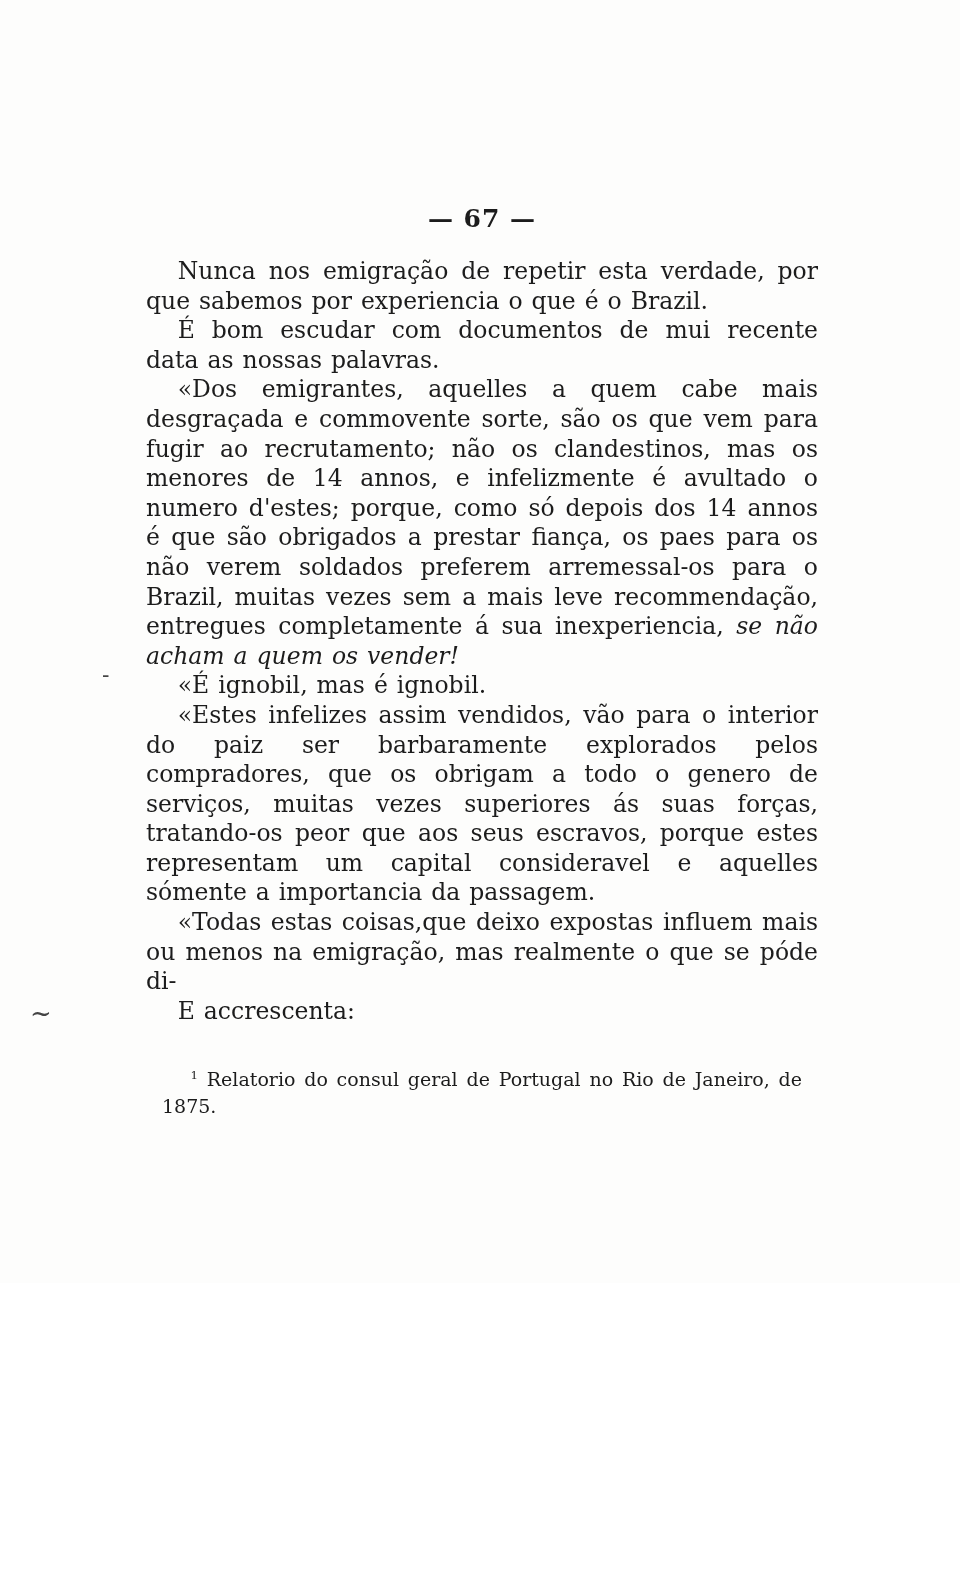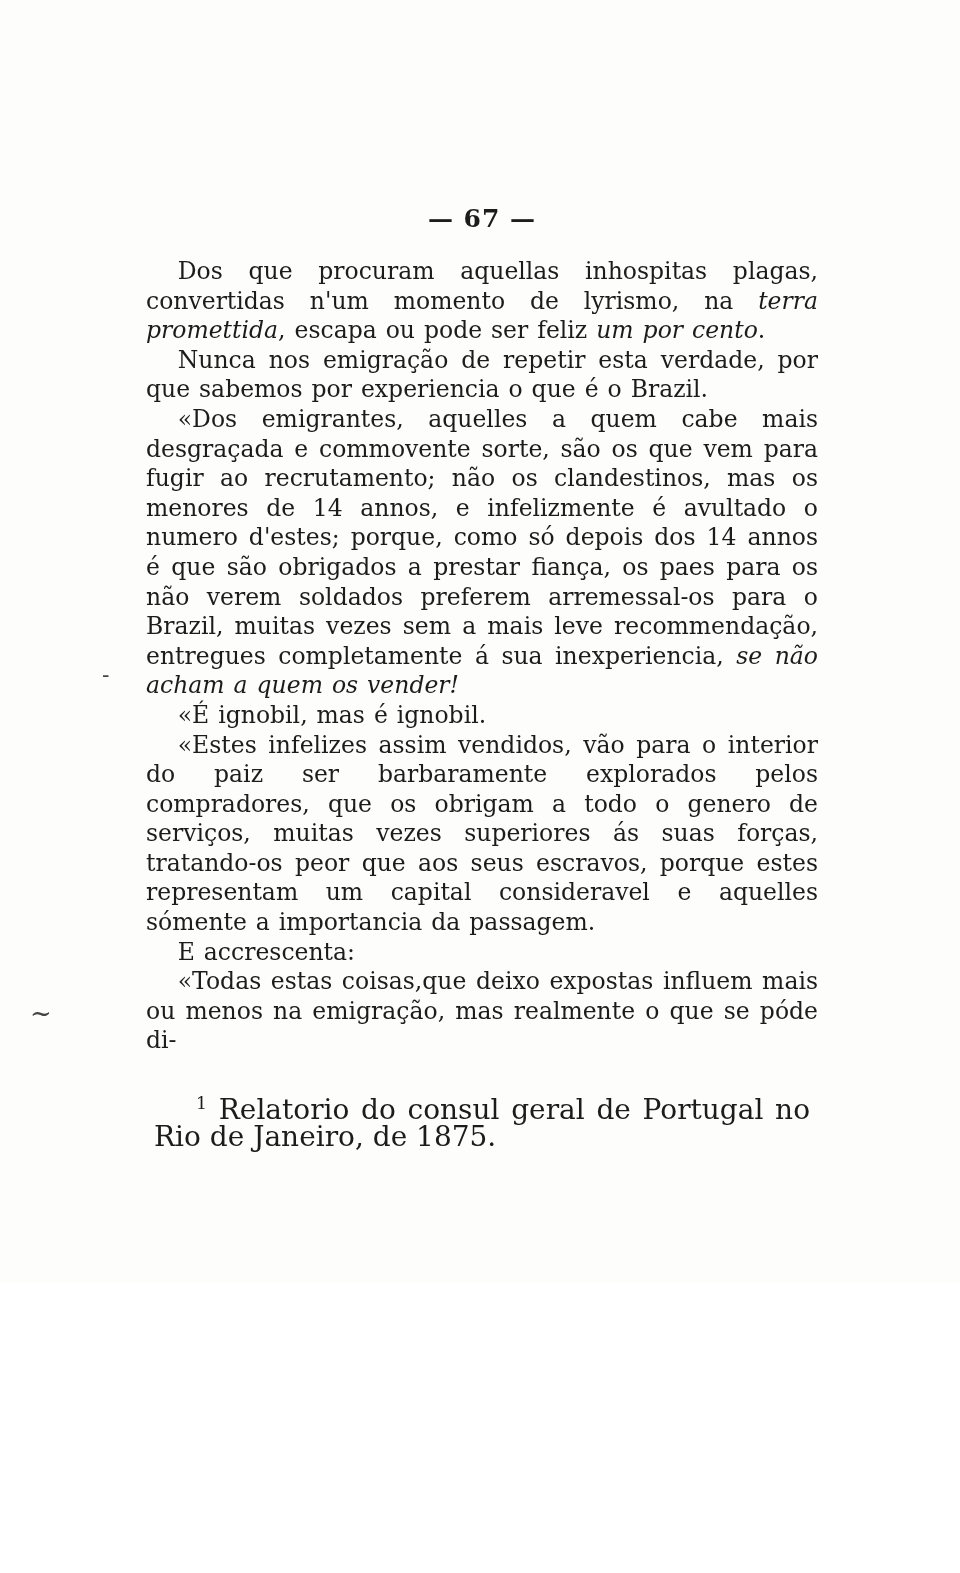--- a/index.html
+++ b/index.html
@@ -42,48 +42,48 @@
   }
   sup {
     font-size: 0.62em;
     line-height: 0;
     vertical-align: super;
   }
   .footnote {
     margin-top: 40px;
   }
   .footnote p {
-    margin: 8px;
-    font-size: 28px;
+    margin: 16px;
+    font-size: 19px;
     line-height: 27px;
     text-align: justify;
     text-indent: 1.5em;
   }
   .artifact {
     position: absolute;
     color: #444;
     font-size: 22px;
   }
   .a1 { left: 102px; top: 662px; }
   .a2 { left: 30px; top: 998px; font-size: 26px; }
 </style>
 </head>
 <body>
 
 <div class="page">
   <div class="page-number">— 67 —</div>
 
   <div class="text-block" id="paragraphs">
-      <p><span>Dos que procuram aquellas inhospitas plagas, convertidas n'um momento de lyrismo, na </span><span class="italic">terra promettida</span><span>, escapa ou pode ser feliz </span><span class="italic">um por cento</span><span>.</span></p>
       <p><span>Nunca nos emigração de repetir esta verdade, por que sabemos por experiencia o que é o Brazil.</span></p>
+      <p><span>É bom escudar com documentos de mui recente data as nossas palavras.</span></p>
       <p><span>«Dos emigrantes, aquelles a quem cabe mais desgraçada e commovente sorte, são os que vem para fugir ao recrutamento; não os clandestinos, mas os menores de 14 annos, e infelizmente é avultado o numero d'estes; porque, como só depois dos 14 annos é que são obrigados a prestar fiança, os paes para os não verem soldados preferem arremessal-os para o Brazil, muitas vezes sem a mais leve recommendação, entregues completamente á sua inexperiencia, </span><span class="italic">se não acham a quem os vender!</span></p>
       <p><span>«É ignobil, mas é ignobil.</span></p>
       <p><span>«Estes infelizes assim vendidos, vão para o interior do paiz ser barbaramente explorados pelos compradores, que os obrigam a todo o genero de serviços, muitas vezes superiores ás suas forças, tratando-os peor que aos seus escravos, porque estes representam um capital consideravel e aquelles sómente a importancia da passagem.</span></p>
+      <p><span>«Todas estas coisas,que deixo expostas influem mais ou menos na emigração, mas realmente o que se póde di-</span></p>
       <p><span>E accrescenta:</span></p>
-      <p><span>«Todas estas coisas,que deixo expostas influem mais ou menos na emigração, mas realmente o que se póde di-</span></p>
     </div>
 
   <div class="footnote">
     <p id="footnote-p"><sup>1</sup><span> Relatorio do consul geral de Portugal no Rio de Janeiro, de 1875.</span></p>
   </div>
 </div>
 
 <span class="artifact a1">-</span>
 <span class="artifact a2">~</span>
 

